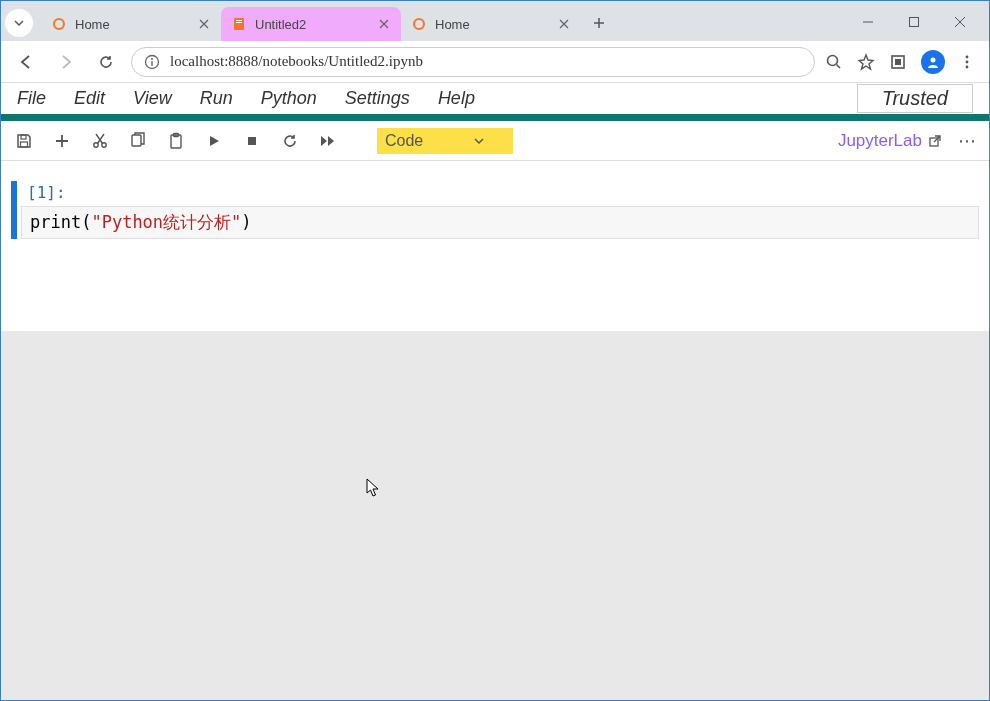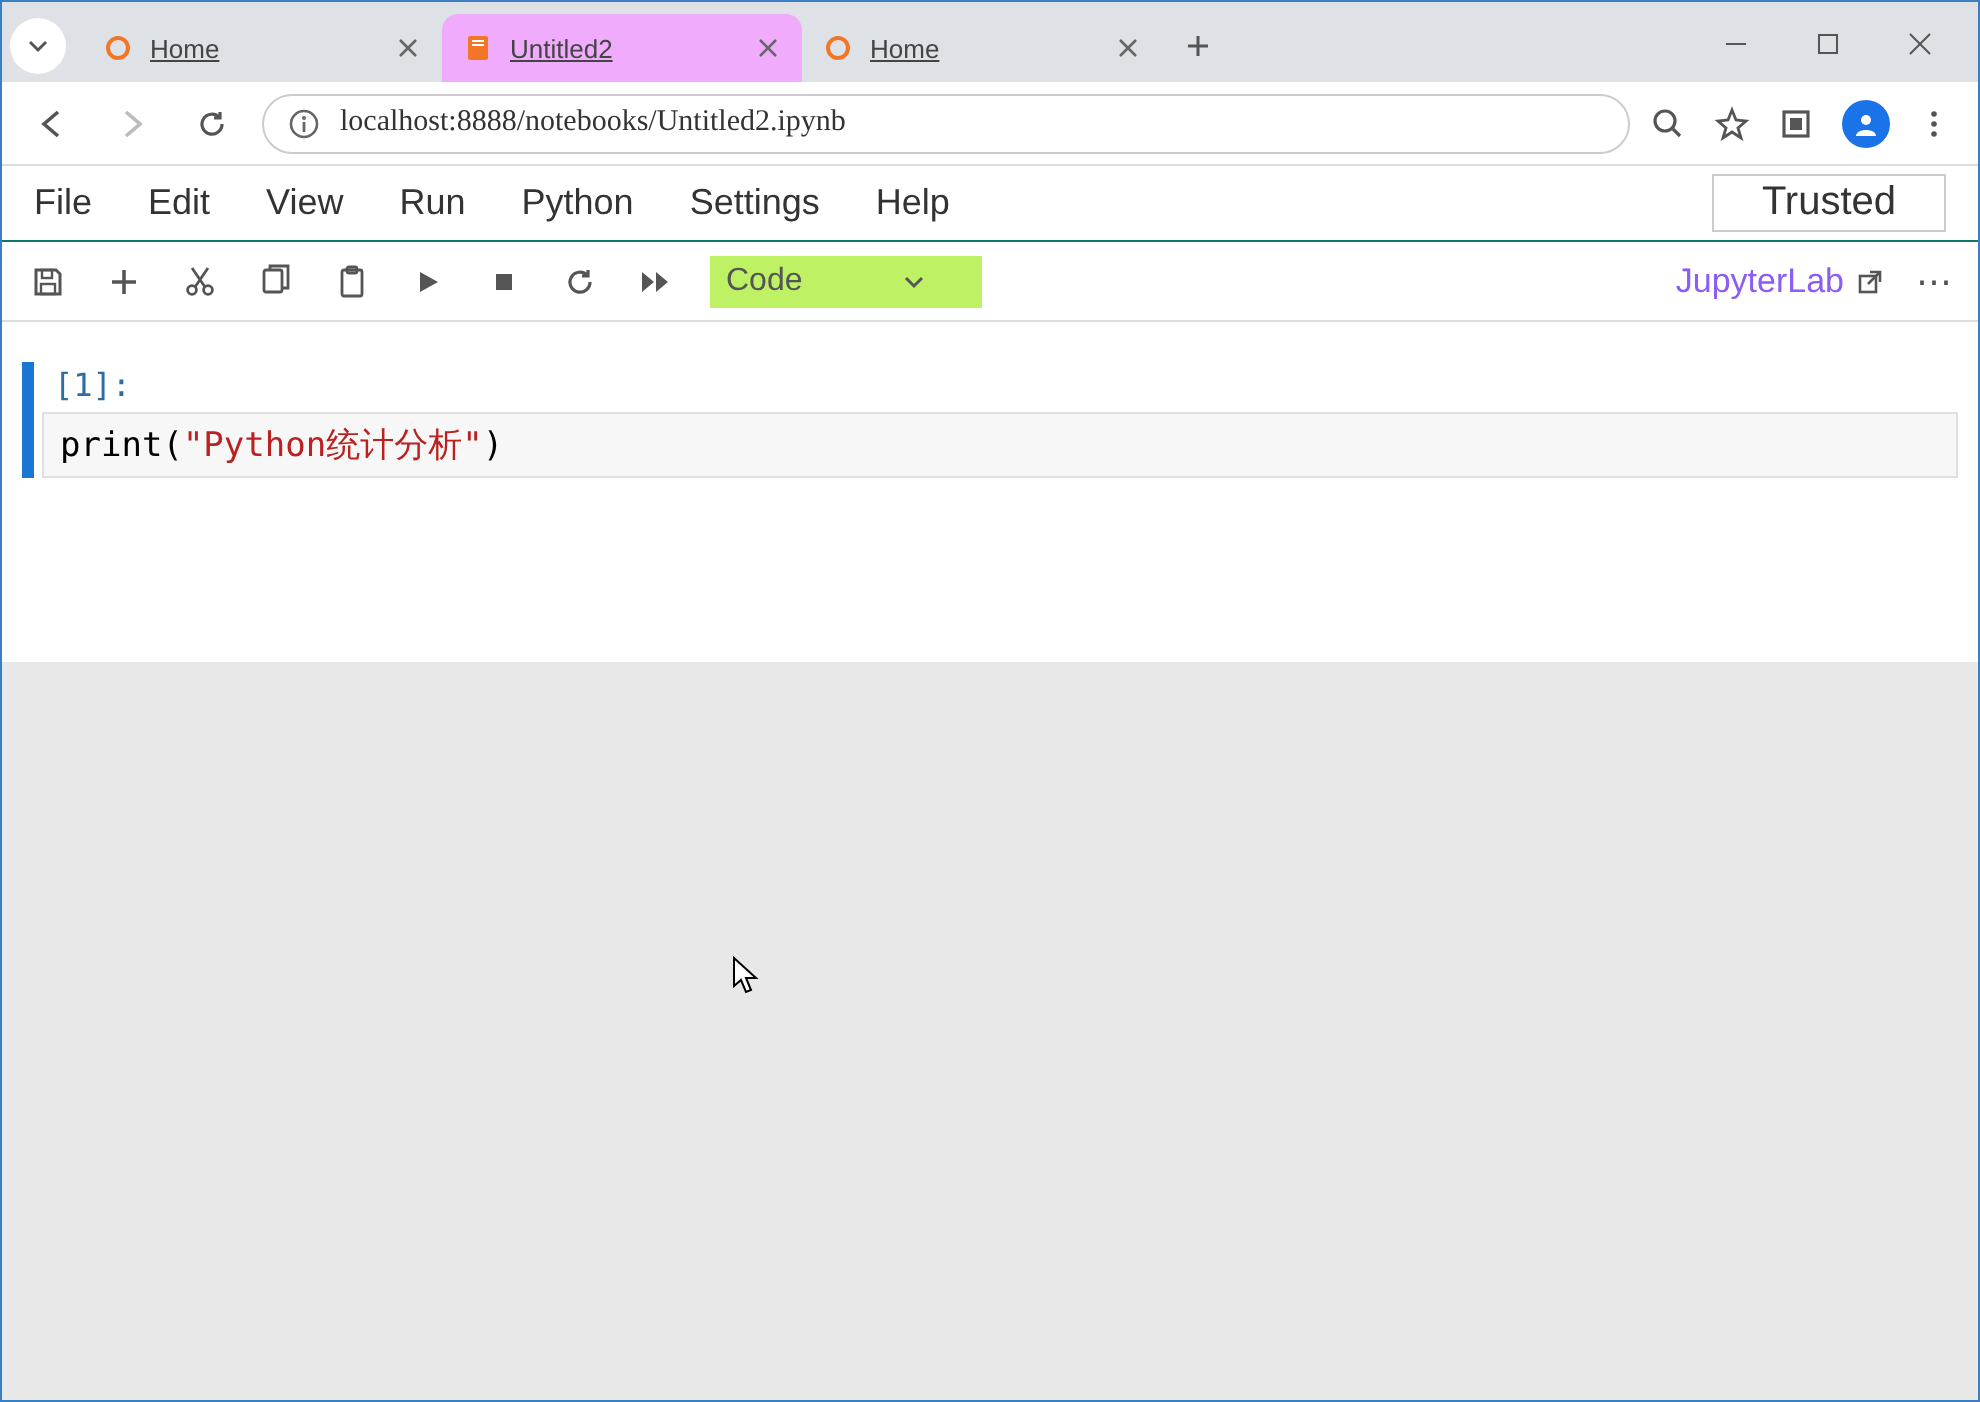--- a/index.html
+++ b/index.html
@@ -40,21 +40,21 @@
   color: #444;
   position: relative;
 }
 .tab.active {
   background: #f0abfc;
 }
 .tab .favicon {
   width: 16px; height: 16px;
   display: flex; align-items: center; justify-content: center;
 }
-.tab .title { flex: 1; white-space: nowrap; overflow: hidden; text-decoration: underline; }
+.tab .title { flex: 1; white-space: nowrap; overflow: hidden; }
 .tab .close { width: 14px; height: 14px; display:flex;align-items:center;justify-content:center; color:#666;}
 .new-tab-btn {
   width: 28px; height: 28px;
   display:flex;align-items:center;justify-content:center;
   margin-left: 4px; margin-bottom:4px;
   color:#555;
 }
 .window-controls {
   margin-left: auto;
   display: flex;
@@ -105,23 +105,24 @@
   display:flex;align-items:center;justify-content:center;
 }
 
 .menubar {
   background:#fff;
   height: 38px;
   display:flex;
   align-items:center;
   padding: 0 16px;
   gap: 28px;
-  border-bottom: 1px solid #0f766e;
+  border-bottom: 7px solid #0f766e;
   font-size: 18px;
   color: #333;
+  font-style: italic;
 }
 .menubar .trusted {
   margin-left: auto;
   border: 1px solid #ccc;
   padding: 2px 24px;
   font-size: 20px;
 }
 
 .toolbar {
   background:#fff;
@@ -135,25 +136,26 @@
 }
 .tb-btn {
   width:22px;height:22px;
   display:flex;align-items:center;justify-content:center;
 }
 .celltype-select {
   height: 26px;
   border: none;
   font-size: 16px;
   padding: 0 28px 0 8px;
-  background: #bef264;
+  background: #fde047;
   display:flex;align-items:center;
   gap:50px;
   min-width:120px;
   justify-content:space-between;
+  margin-left:22px;
 }
 .toolbar .spacer { flex:1; }
 .jl-link { display:flex;align-items:center;gap:6px;font-size:17px;color:#8b5cf6; }
 .kernel-name { font-size:17px;color:#333; }
 .ellipsis { font-size:18px;color:#555;letter-spacing:1px; }
 
 .nb-container {
   background: #fff;
   padding: 20px 10px 10px 10px;
   height: 170px;

